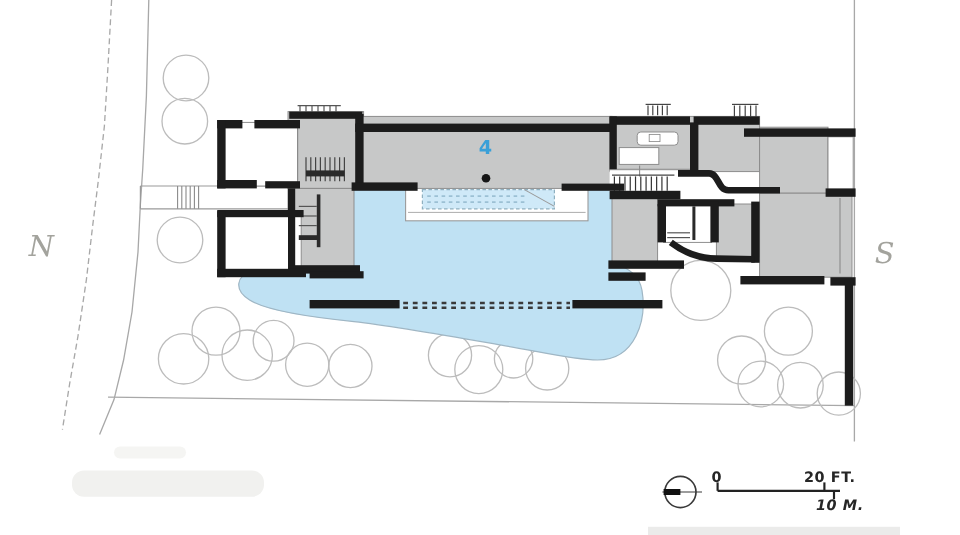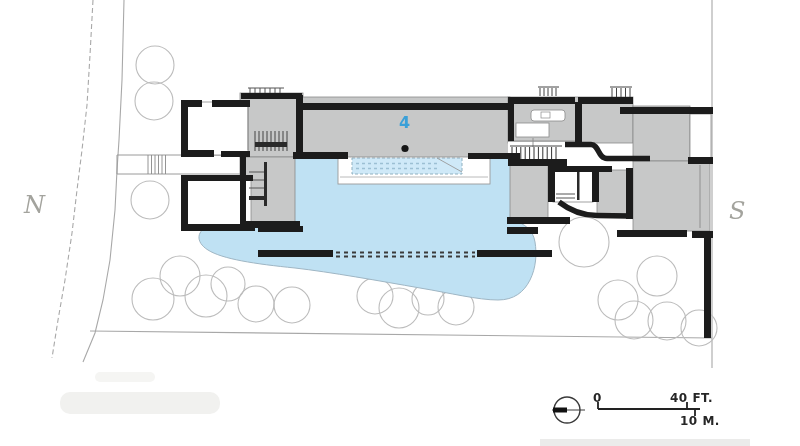--- a/index.html
+++ b/index.html
@@ -238,15 +238,15 @@
       <line x1="695" y1="409" x2="695" y2="416"></line>
     </g>
 
     <circle cx="405" cy="148.5" r="3.6" fill="#161616"></circle>
   </svg>
 
   <div class="lbl compass-letter" style="left:24px;top:191px;">N</div>
   <div class="lbl compass-letter" style="left:729px;top:197px;">S</div>
   <div class="lbl num-label" style="left:399px;top:113px;">4</div>
   <div class="lbl scale-text" style="left:593px;top:391px;">0</div>
-  <div class="lbl scale-text" style="left:670px;top:391px;">40 FT.</div>
-  <div class="lbl scale-text" style="left:680px;top:414px;">10 M.</div>
+  <div class="lbl scale-text" style="left:670px;top:391px;">20 FT.</div>
+  <div class="lbl scale-text" style="left:680px;top:414px;font-style:italic;">10 M.</div>
 </div>
 
 </body></html>

